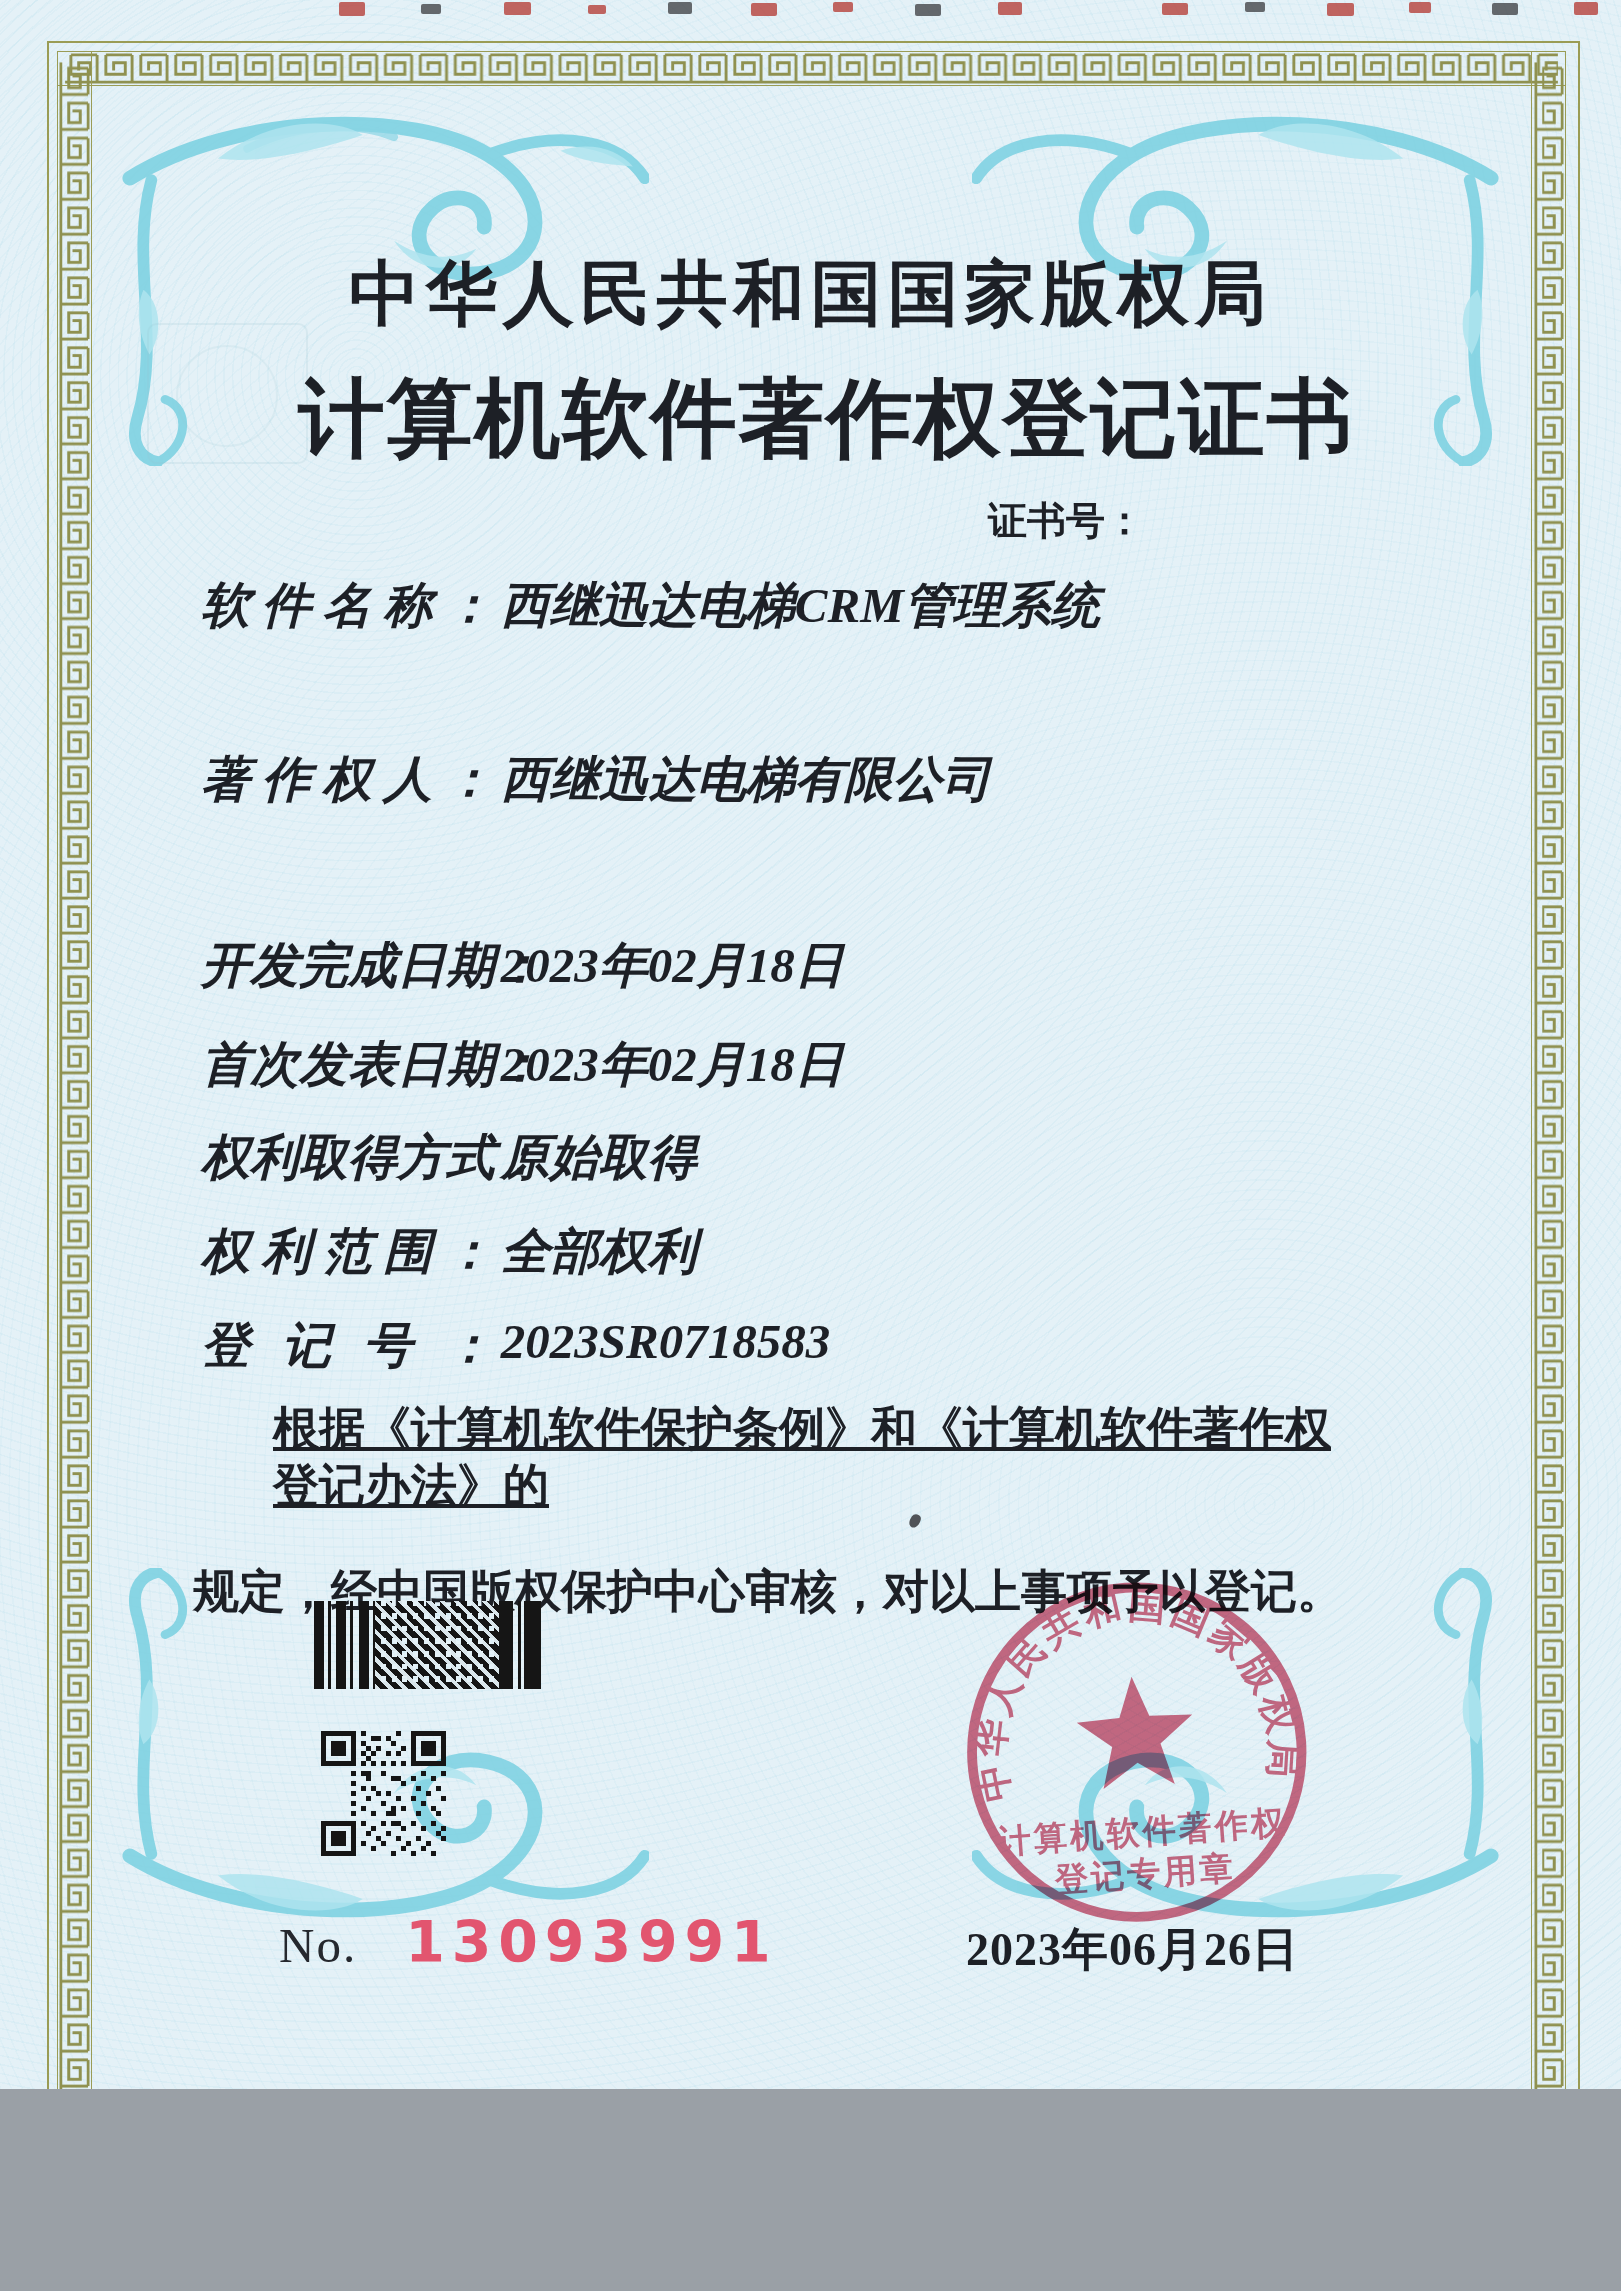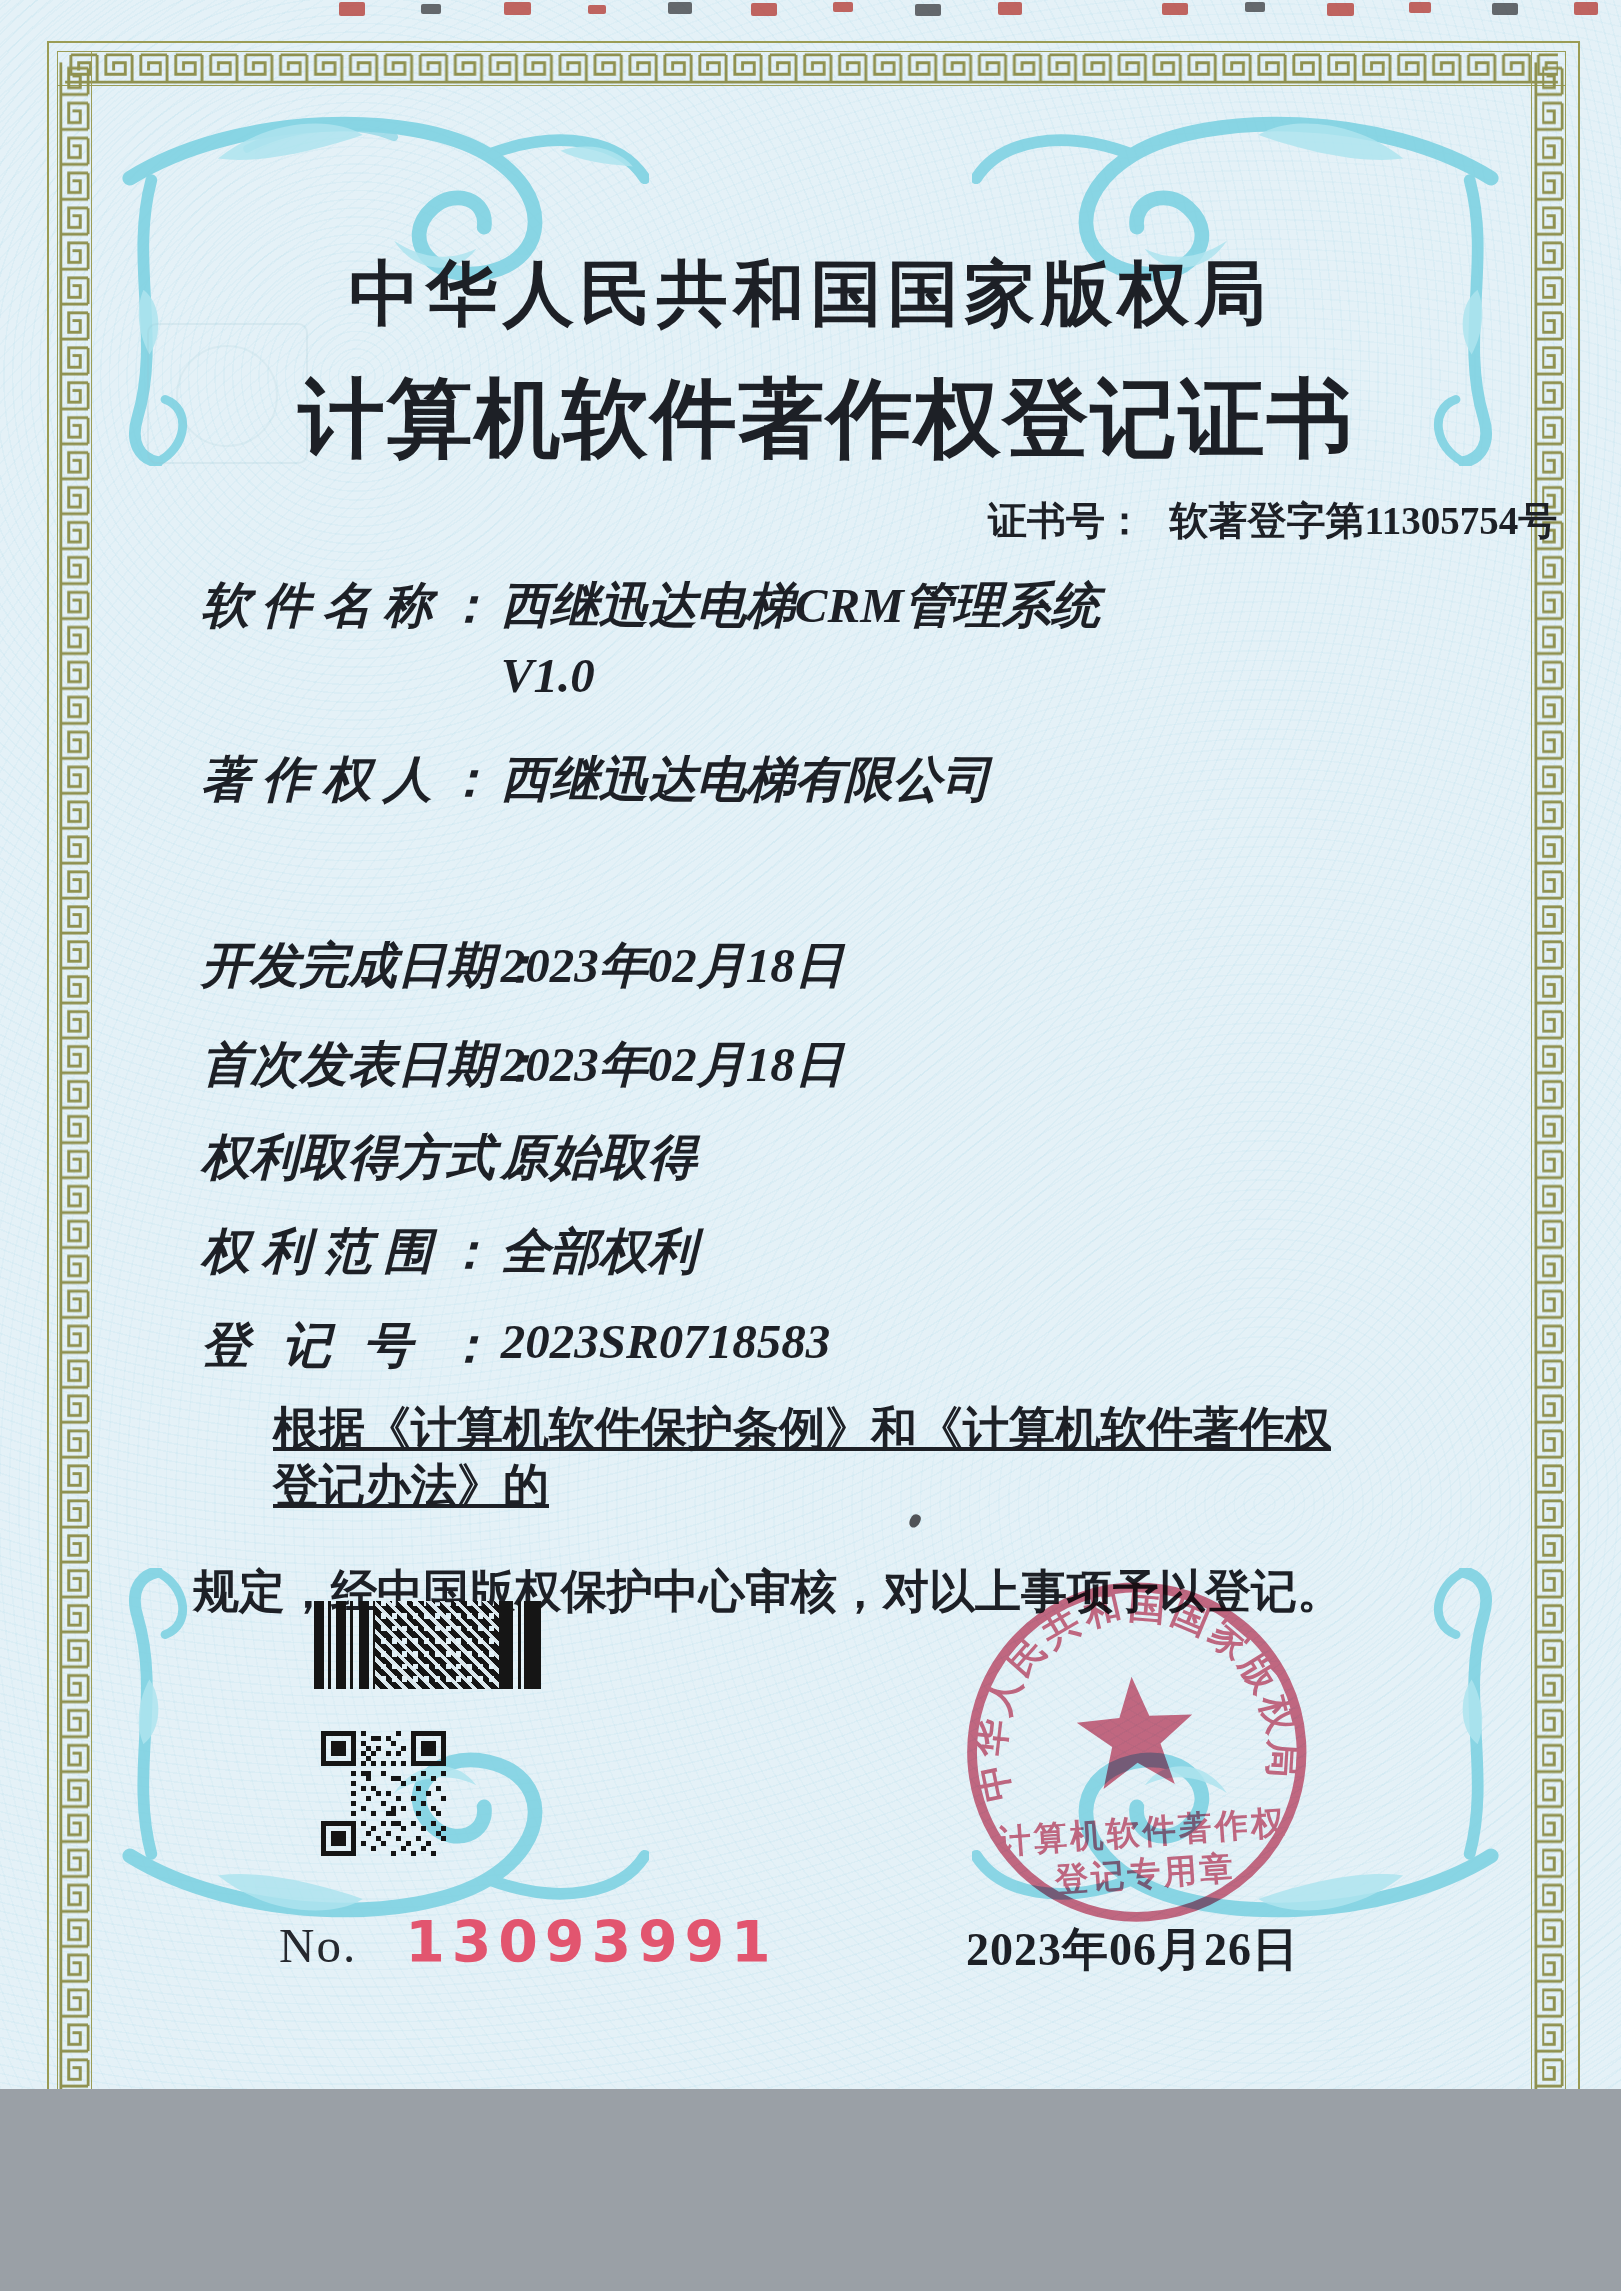--- a/index.html
+++ b/index.html
@@ -174,26 +174,25 @@
 
   <div class="watermark">
       <div class="inner"></div>
     </div>
 
   <div class="issuer">中华人民共和国国家版权局</div>
   <div class="cert-title">计算机软件著作权登记证书</div>
 
   <div class="certno">
     <span>证书号：</span>
-    <span>软著登字第11305754号</span>
   </div>
 
   <div class="fields">
     <div class="frow r1">
-      <span class="flabel">软件名称：</span><span class="fvalue"><span>西继迅达电梯CRM管理系统</span><div class="vline2">V1.0</div></span>
+      <span class="flabel">软件名称：</span><span class="fvalue"><span>西继迅达电梯CRM管理系统</span></span>
     </div>
     <div class="frow r2">
       <span class="flabel">著作权人：</span><span class="fvalue">西继迅达电梯有限公司</span>
     </div>
     <div class="frow r3">
       <span class="flabel">开发完成日期：</span><span class="fvalue">2023年02月18日</span>
     </div>
     <div class="frow r4">
       <span class="flabel">首次发表日期：</span><span class="fvalue">2023年02月18日</span>
     </div>

